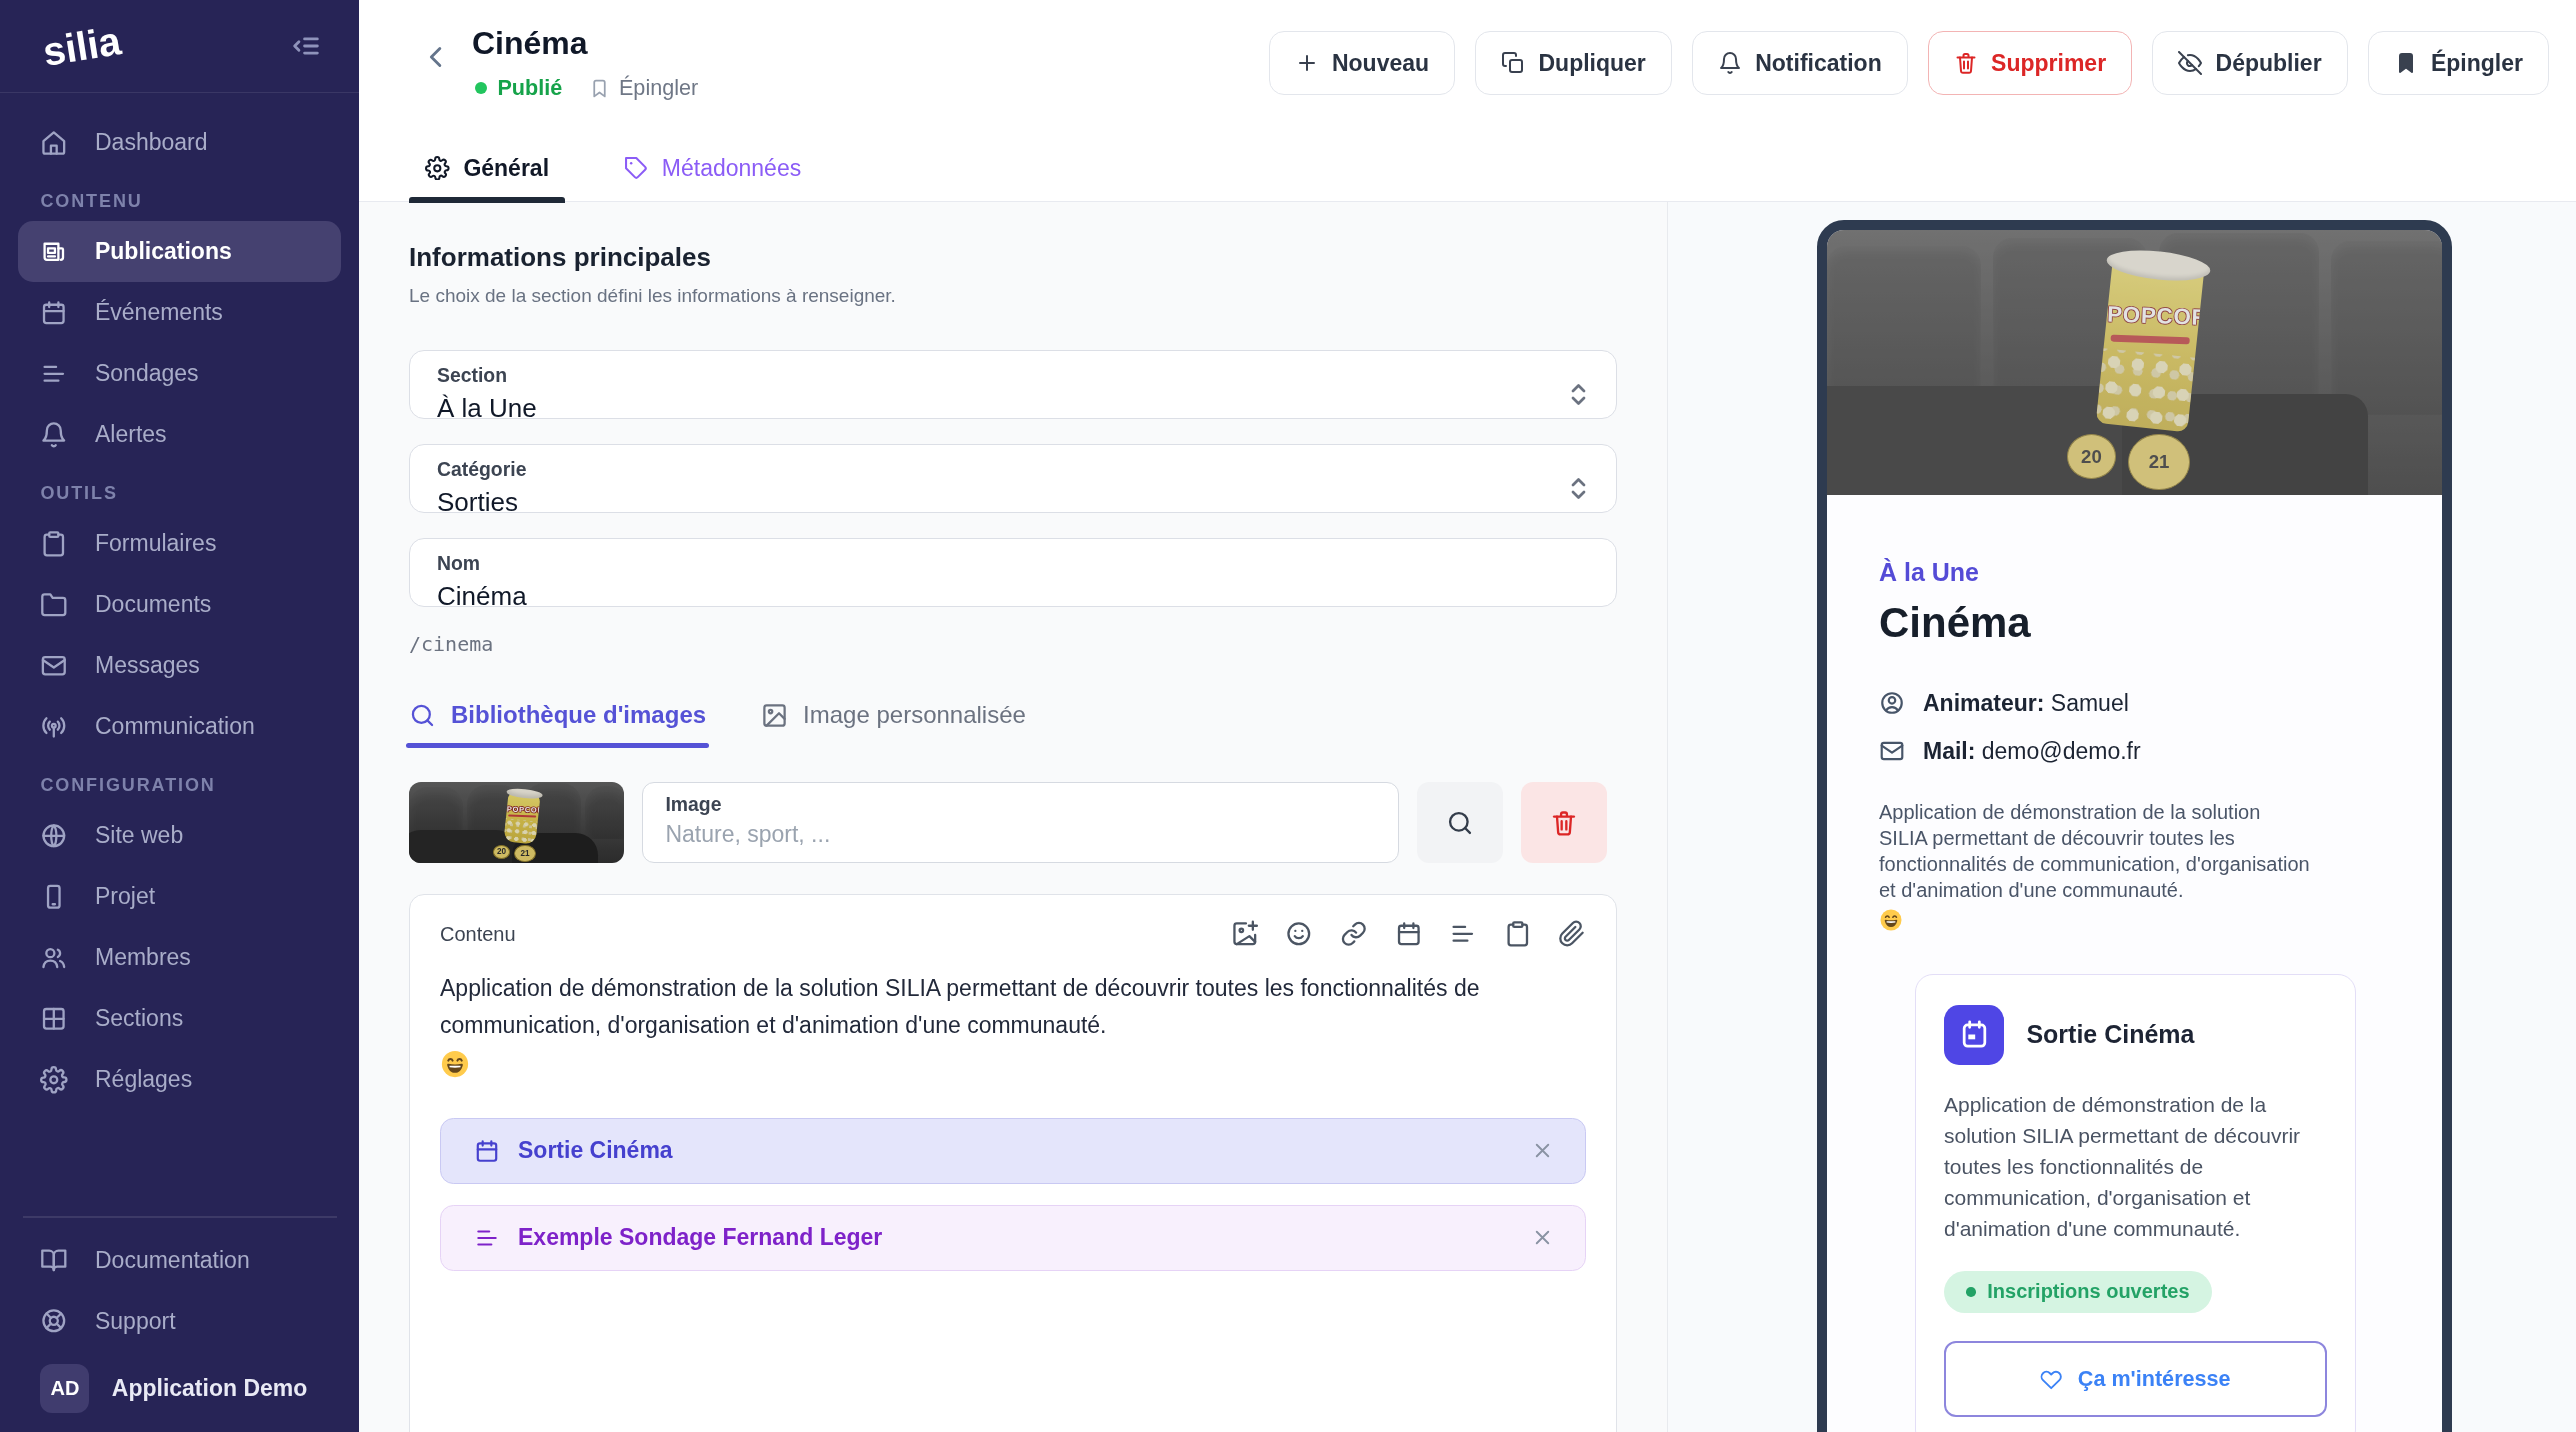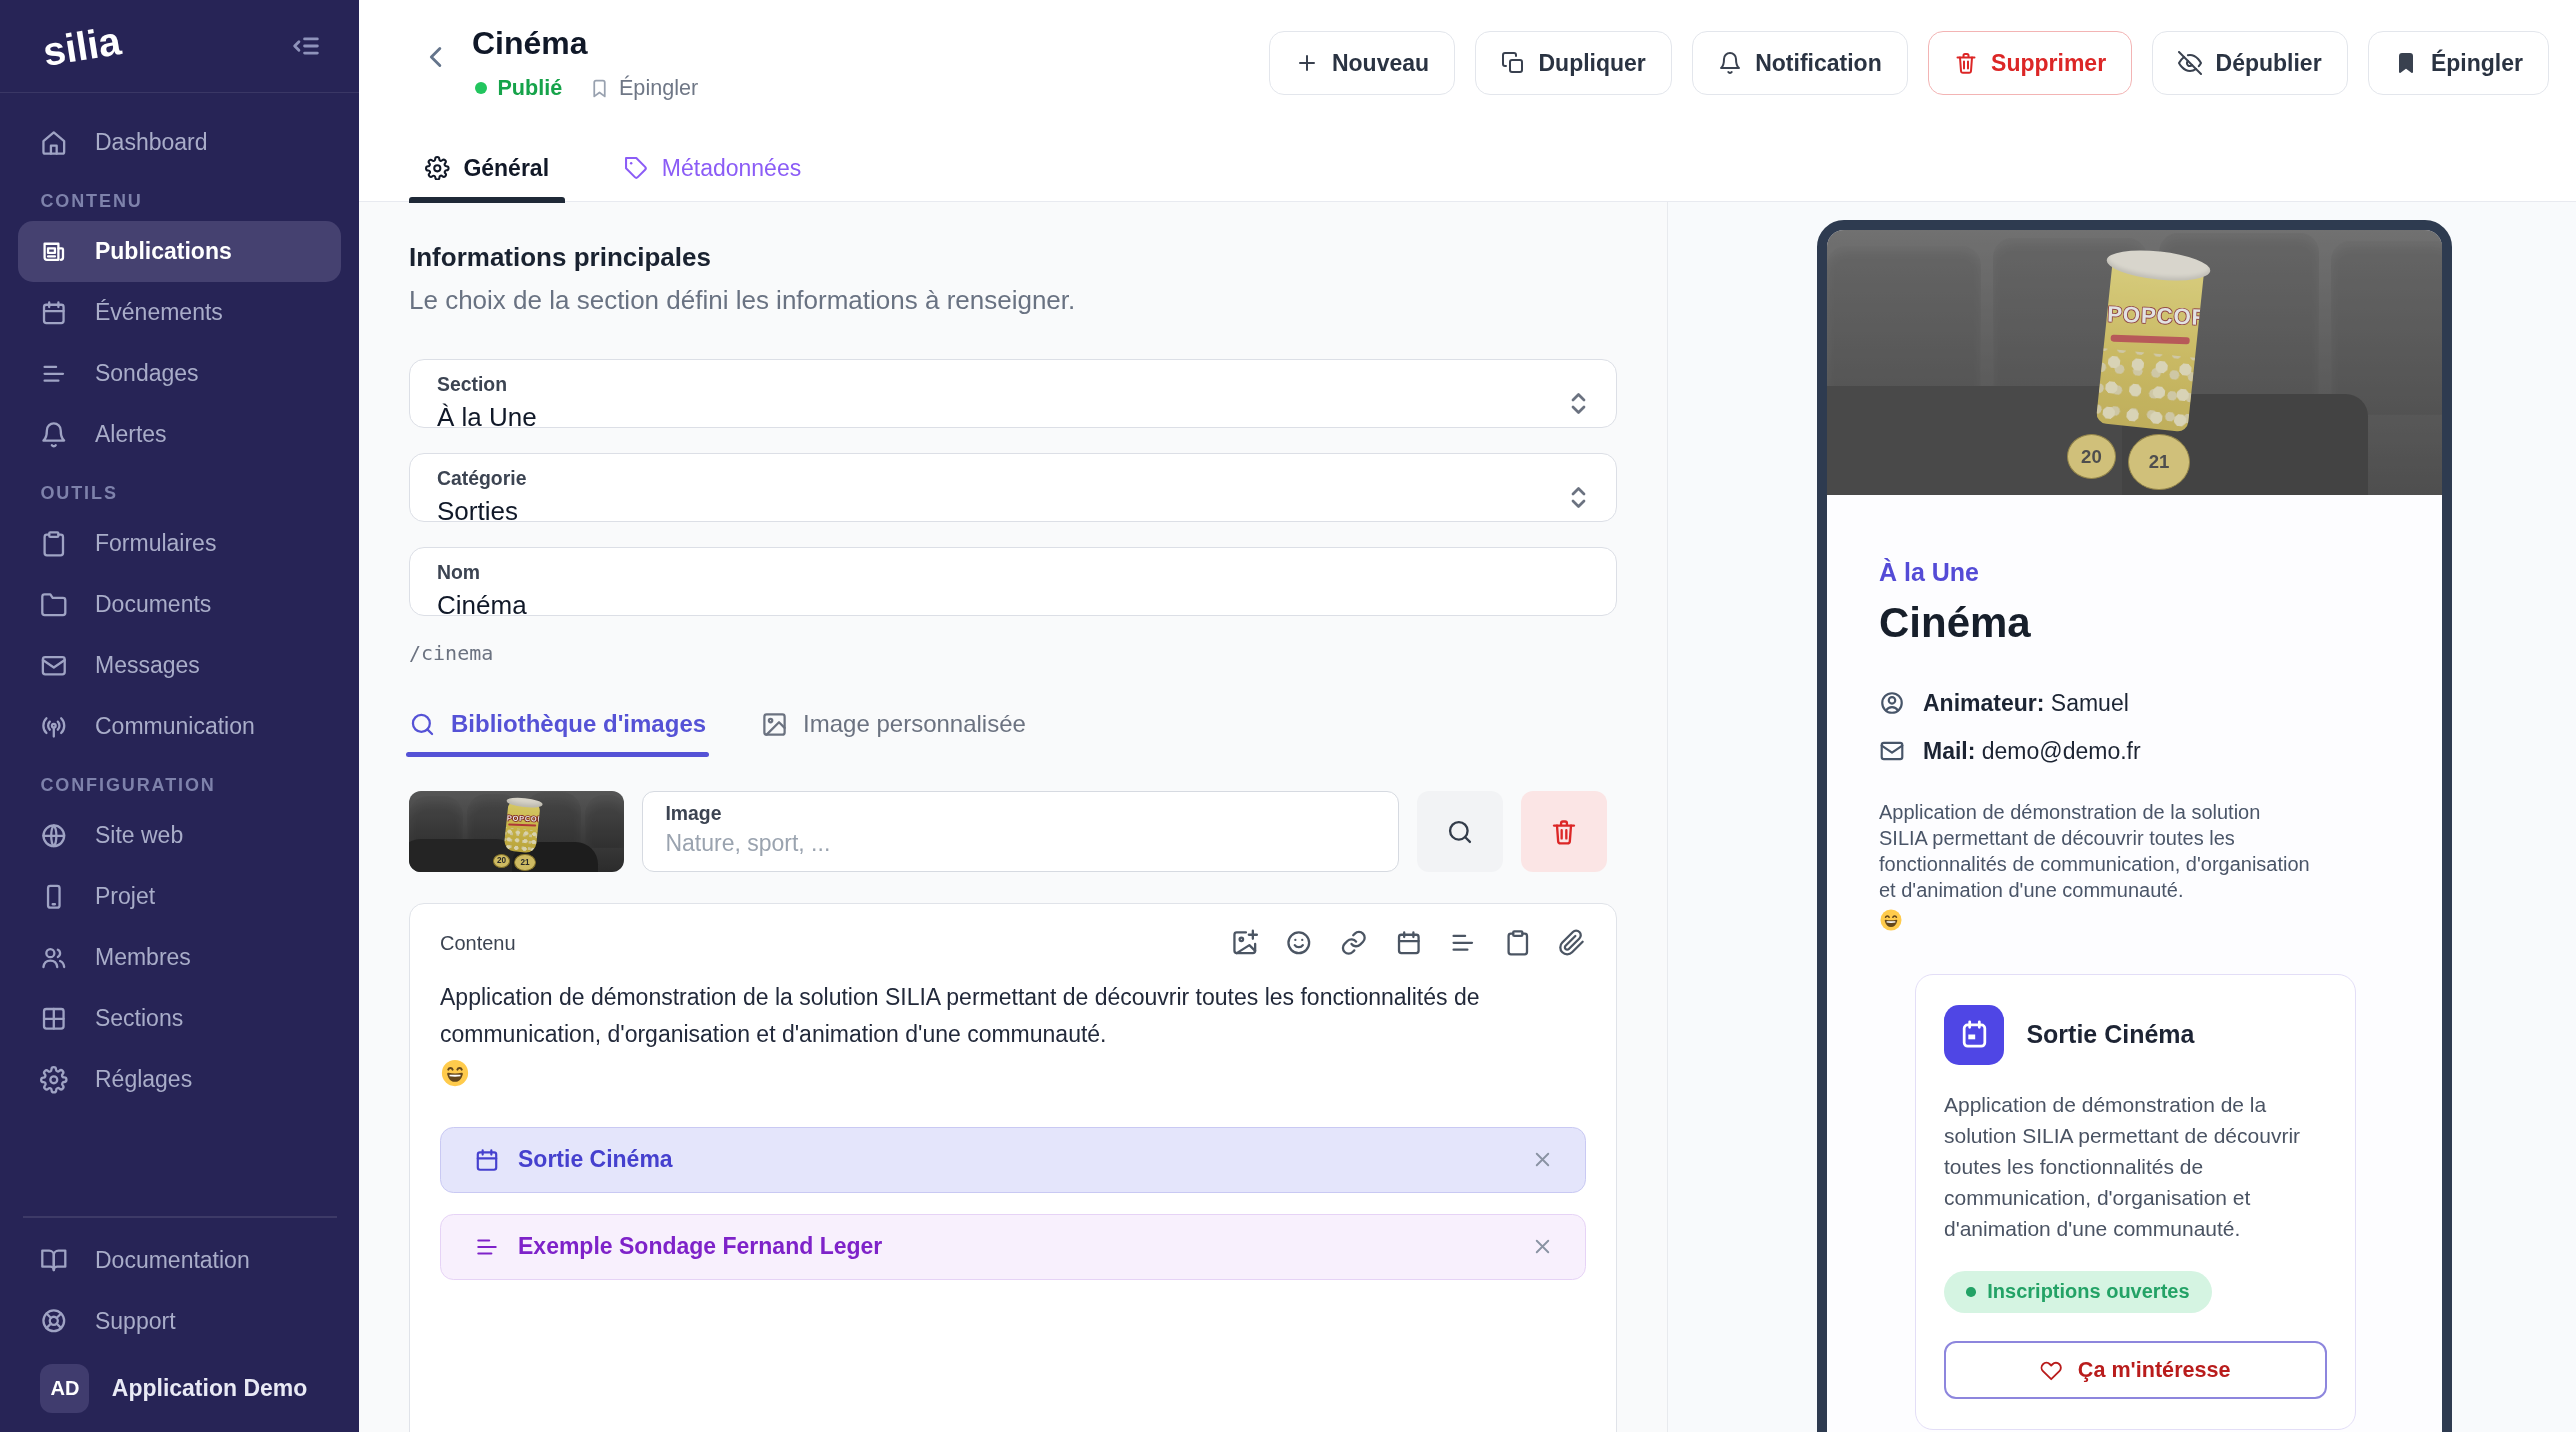--- a/index.html
+++ b/index.html
@@ -53,21 +53,21 @@
          padding:0 16.4px 21px; position:relative; cursor:pointer; }
   .tab .ic { width:24.6px; height:24.6px; }
   .tab.active { color:#111827; font-weight:700; }
   .tab.active::after { content:""; position:absolute; left:0; right:0; bottom:0; height:5.2px;
                        background:#1f2937; border-radius:3px 3px 0 0; }
 
   
   .main { position:absolute; left:359px; top:203px; width:1307px; bottom:0; background:#f9fafb;
           padding:39px 0 0 50px; overflow:hidden; }
   .form-heading { font-size:26px; font-weight:700; color:#1a2230; margin-bottom:12px; }
-  .form-sub { font-size:26px; color:#697282; margin-bottom:43px; }
+  .form-sub { font-size:19px; color:#697282; margin-bottom:43px; }
   .field { width:1208px; height:69px; background:#fff; border:1.5px solid #dcdfe6; border-radius:15px;
            padding:13.4px 27px; position:relative; margin-bottom:25px; }
   .field-label { font-size:19.4px; font-weight:700; color:#3c4452; }
   .field-value { font-size:26px; color:#101828; margin-top:6px; }
   .sel-arrows { position:absolute; right:21px; top:27px; width:33px; height:33px; color:#6b7280; cursor:pointer; }
   .slug { font-family:"DejaVu Sans Mono", monospace; font-size:20px; color:#6b7280; margin:6px 0 45px; }
 
   .img-tabs { display:flex; gap:55px; margin-bottom:0; }
   .img-tab { display:flex; align-items:center; gap:15px; font-size:24px; color:#6b7280;
              padding-bottom:19.4px; position:relative; cursor:pointer; }
@@ -123,22 +123,22 @@
             background:#fff; padding:30px 28px; }
   .card-head { display:flex; align-items:center; gap:22.4px; }
   .tile { width:60px; height:60px; border-radius:15px; background:#4f46e5; color:#fff;
           display:flex; align-items:center; justify-content:center; flex:none; }
   .tile .ic { width:33px; height:33px; }
   .card-title { font-size:25px; font-weight:700; color:#1d2434; }
   .card-desc { margin-top:24px; font-size:21px; line-height:31px; color:#4a5363; }
   .pill { display:inline-flex; align-items:center; gap:11.2px; background:#d5f4e2; color:#23a266;
           font-size:20px; font-weight:600; border-radius:745px; padding:9.7px 22.4px; margin-top:27px; }
   .pill-dot { width:9.7px; height:9.7px; border-radius:50%; background:#23a266; }
-  .btn-outline { margin-top:28px; height:58px; border:2.2px solid #8d86dd; border-radius:12px; display:flex;
-                 align-items:center; justify-content:center; gap:15px; color:#b91c1c; font-size:21.6px;
+  .btn-outline { margin-top:28px; height:76px; border:2.2px solid #8d86dd; border-radius:12px; display:flex;
+                 align-items:center; justify-content:center; gap:15px; color:#3b82f6; font-size:21.6px;
                  font-weight:600; cursor:pointer; background:#fff; }
   .btn-outline .ic { width:22.4px; height:22.4px; }
 
   
   .scene { position:absolute; inset:0; background:linear-gradient(180deg,#5d5d5d,#404040 55%,#2c2c2c); }
   .seat { position:absolute; background:linear-gradient(180deg,#4c4c4c,#323232);
           border-radius:19.4px 19.4px 7.5px 7.5px; box-shadow:inset 0 6px 10.4px rgba(255,255,255,.07); }
   .seat.s1 { left:0%;  top:6%;  width:25%; height:64%; }
   .seat.s2 { left:27%; top:3%;  width:25%; height:68%; }
   .seat.s3 { left:54%; top:1%;  width:26%; height:70%; }

